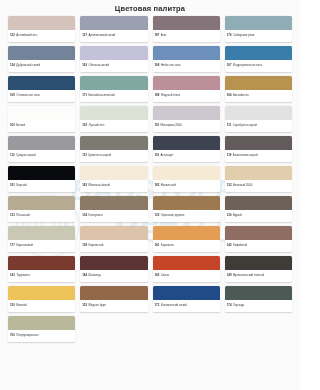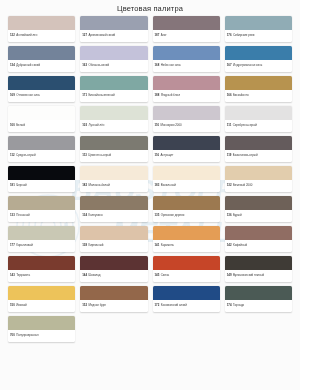--- a/index.html
+++ b/index.html
@@ -28,21 +28,21 @@
     opacity: 0.30;
   }
   #watermark svg { display: block; width: 100%; height: 100%; }
 
   
   #title {
     position: relative;
     z-index: 2;
     text-align: center;
     font-size: 7.5px;
-    font-weight: normal;
+    font-weight: bold;
     color: #2b2b2b;
     padding: 4px 0 3px 0;
     letter-spacing: 0.15px;
   }
 
   
   #grid {
     position: relative;
     z-index: 6;
     display: grid;

